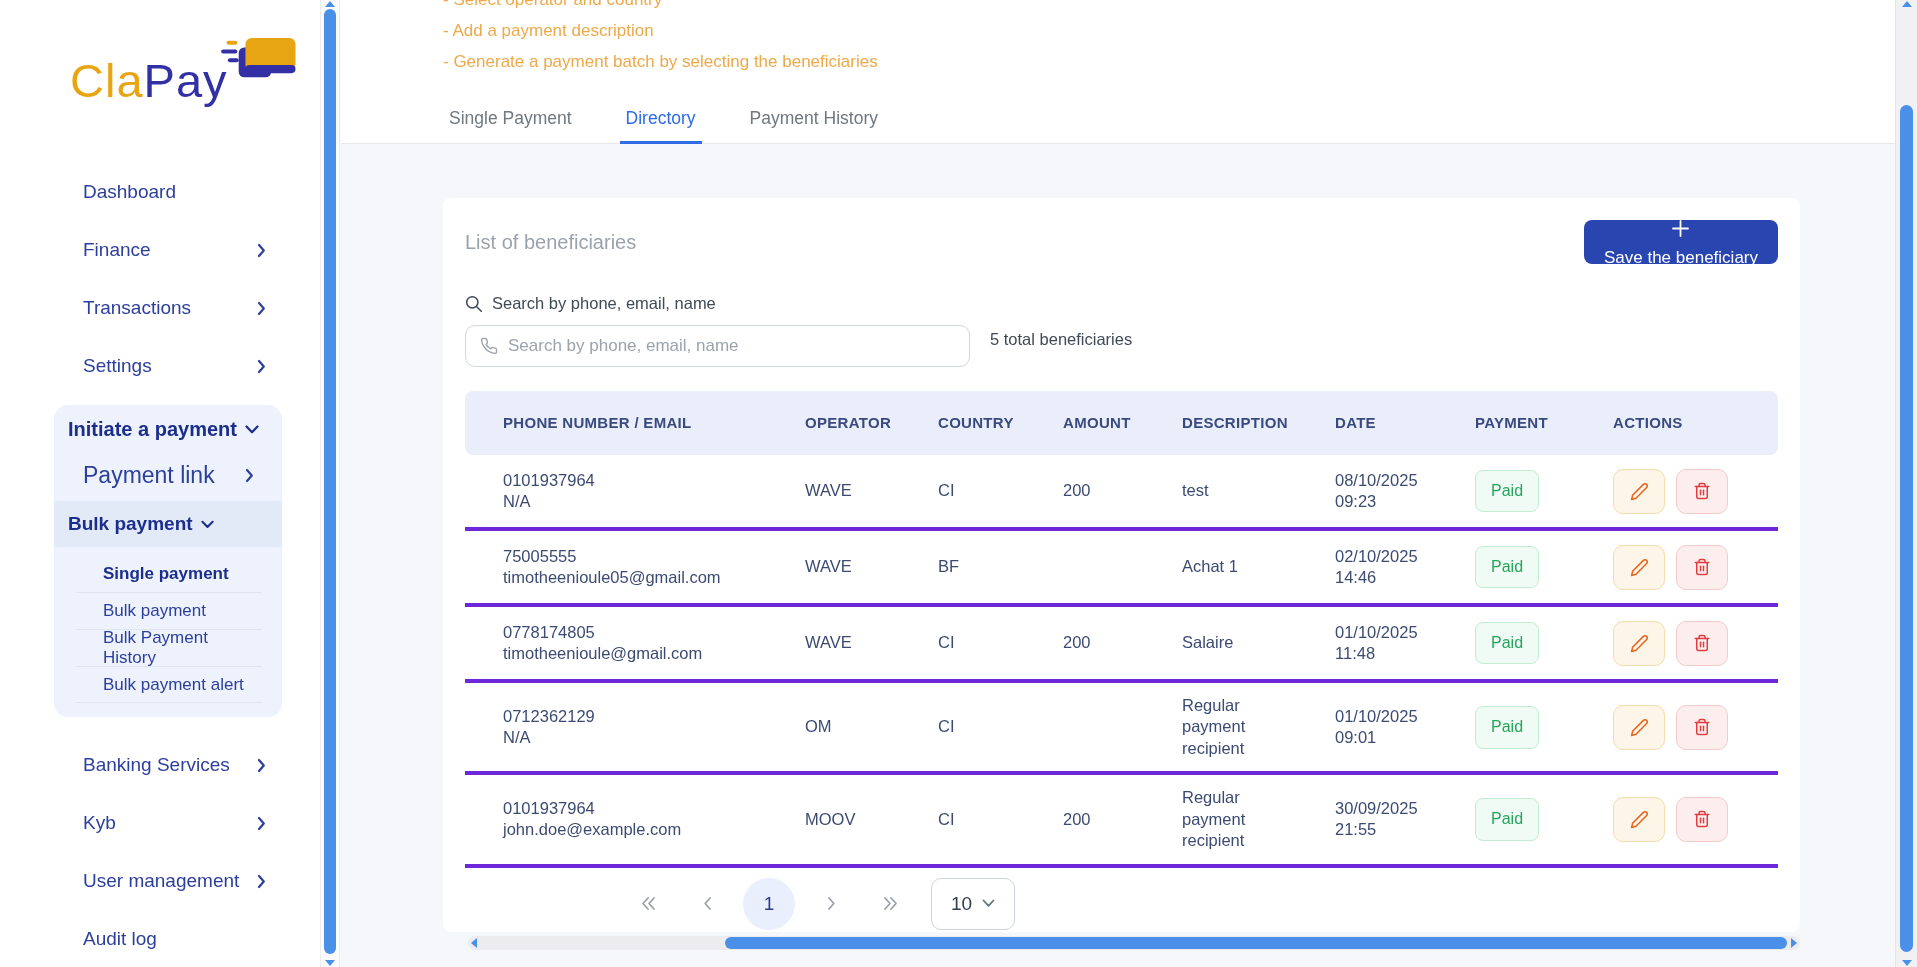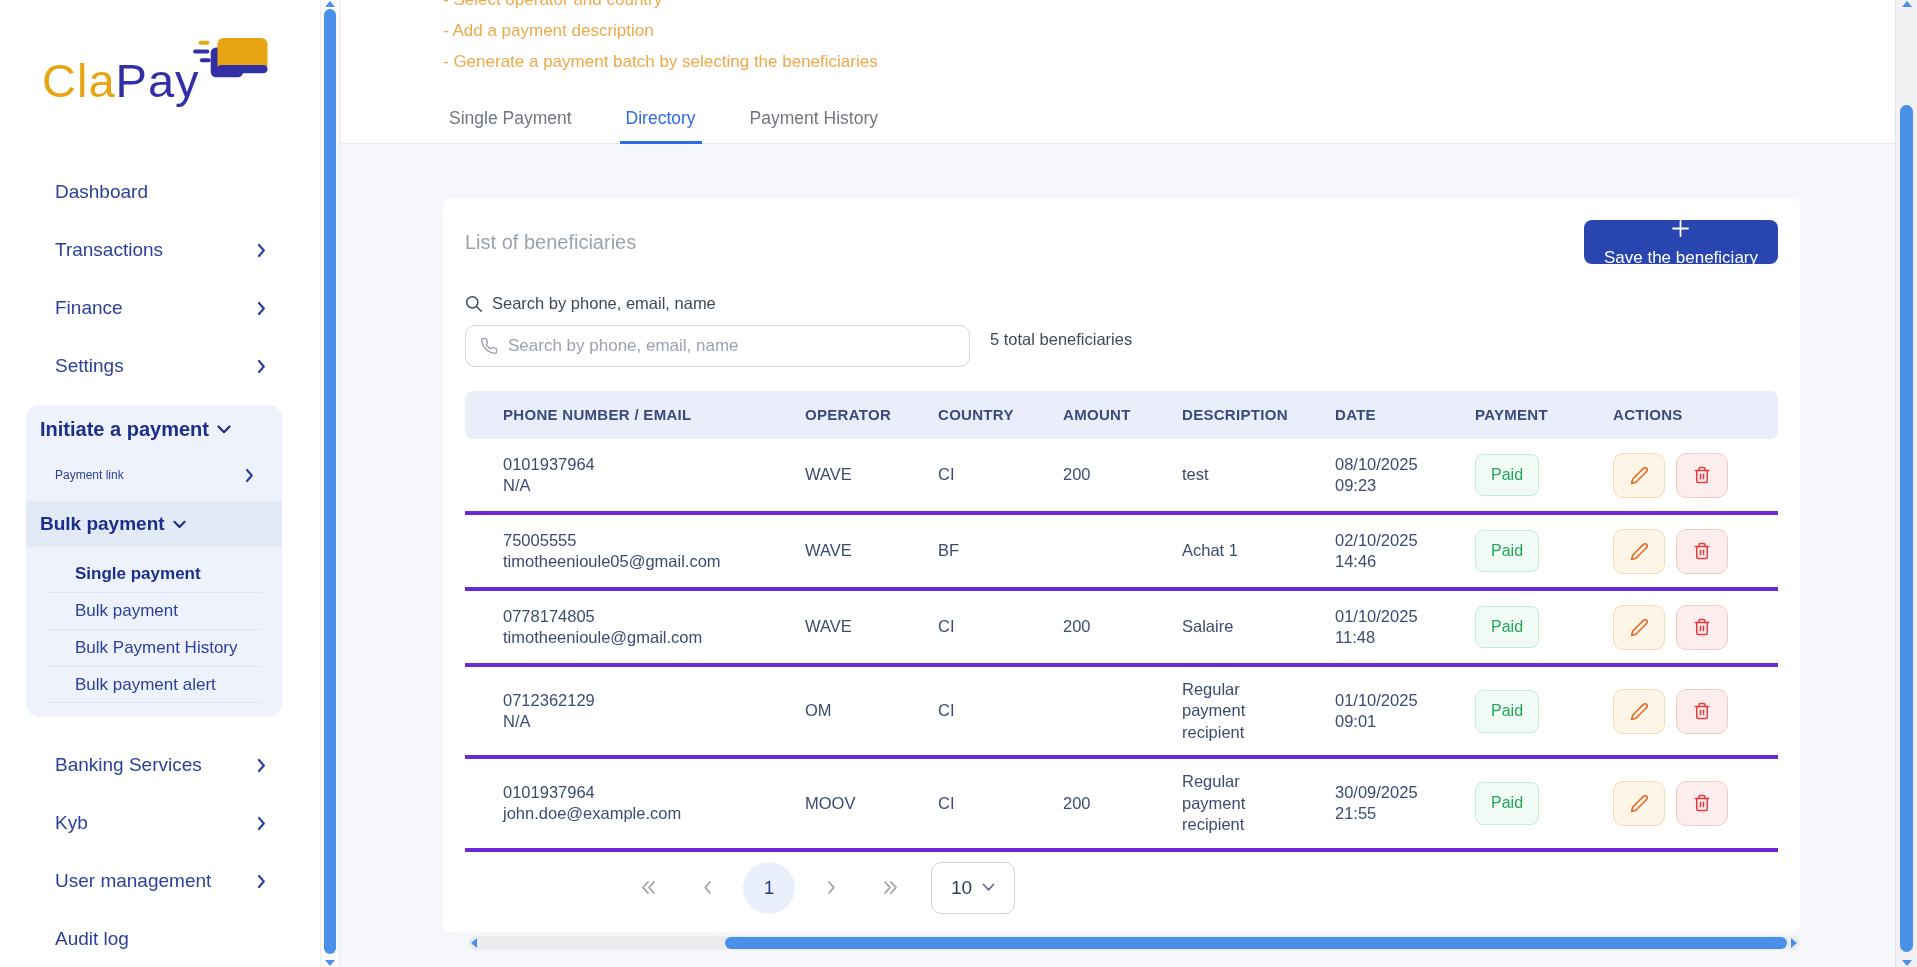--- a/index.html
+++ b/index.html
@@ -1,34 +1,34 @@
 <!DOCTYPE html>
 <html><head>
 <meta charset="utf-8">
 <style>
   * { box-sizing: border-box; margin: 0; padding: 0; }
   html,body { width: 1917px; height: 967px; }
   body { font-family: "Liberation Sans", sans-serif; background:#f5f7fb; overflow:hidden; }
   .app { position:relative; width:1917px; height:967px; background:#f5f7fb; overflow:hidden; }
 
   
-  .sidebar { position:absolute; left:0; top:0; width:320px; height:967px; background:#ffffff; z-index:2; }
+  .sidebar { position:absolute; left:0; top:0; width:320px; height:967px; background:#ffffff; z-index:2;padding-left:28px; }
   .logo { position:relative; height:163px; cursor:pointer; }
   .logo-text { position:absolute; left:42px; top:53px; font-size:47px; font-weight:500; letter-spacing:1px; }
   .logo-gold { color:#E7A514; }
   .logo-indigo { color:#3330A6; }
   .logo-icon { position:absolute; left:193px; top:38px; }
   .nav-item { height:58px; display:flex; align-items:center; justify-content:space-between;
               padding:0 54px 0 55px; font-size:19px; font-weight:400; color:#2C3F9C; cursor:pointer; }
   .nav-item .chev { color:#2C3F9C; display:flex; }
   .pay-group { margin:10px 38px 0 26px; background:#EDF2FC; border-radius:14px; padding-top:4px; overflow:hidden; }
   .group-header { height:40px; display:flex; align-items:center; gap:8px; padding:0 14px;
                   font-size:20px; font-weight:700; color:#1C2E8C; cursor:pointer; }
   .group-sub-link { height:52px; display:flex; align-items:center; justify-content:space-between;
-                    padding:0 28px 0 29px; font-size:12px; font-weight:500; color:#2C3F9C; cursor:pointer; }
+                    padding:0 28px 0 29px; font-size:23px; font-weight:500; color:#2C3F9C; cursor:pointer; }
   .bulk-header { height:46px; background:#E2EAF8; display:flex; align-items:center; gap:8px;
                  padding:0 14px; font-size:19px; font-weight:700; color:#1C2E8C; cursor:pointer; }
   .sub-list { padding:8px 0 14px 0; }
   .sub-item { height:37px; display:flex; align-items:center; padding-left:49px; margin:0 20px 0 22px;
               font-size:17px; color:#2C3F9C; cursor:pointer; padding-left:27px; }
   .sub-item + .sub-item { border-top:1px solid #DEE5F2; }
   .sub-item.last-divider { border-bottom:1px solid #DEE5F2; }
   .sub-item.active { font-weight:700; color:#1C2E8C; }
   .bottom-nav { margin-top:19px; }
 
@@ -65,21 +65,21 @@
   .search-box { width:505px; height:42px; border:1px solid #D0D7DF; border-radius:10px;
                 display:flex; align-items:center; gap:10px; padding:0 14px; background:#fff; }
   .search-box input { flex:1; border:none; outline:none; font-size:17px; color:#333;
                       font-family:"Liberation Sans",sans-serif; background:transparent; }
   .search-box input::placeholder { color:#9AA3AE; }
   .total-text { margin-left:20px; margin-top:5px; font-size:16.5px; color:#3F4A55; }
 
   
   .table { margin-top:24px; }
   .grid-row { display:grid; grid-template-columns:340px 133px 125px 119px 153px 140px 138px 1fr; align-items:center; }
-  .thead { background:#E9EEFA; border-radius:8px; height:48px; }
+  .thead { background:#E9EEFA; border-radius:8px; height:64px; }
   .thead .cell { font-size:15px; font-weight:700; color:#3A4A7E; letter-spacing:.3px; }
   .cell { font-size:16.5px; color:#3D4B73; line-height:1.3; }
   .cell.first { padding-left:38px; }
   .cell-desc { padding-right:55px; }
   .trow { border-bottom:4px solid #6d28d9; padding:12px 0; min-height:76px; }
   .badge-paid { display:inline-block; padding:10px 15px; background:#EFFBF4; border:1px solid #C2EDD2;
                 border-radius:8px; color:#26A65B; font-size:16px; }
   .actions { display:flex; gap:11px; }
   .icon-btn { width:52px; height:45px; border-radius:10px; display:flex; align-items:center;
               justify-content:center; cursor:pointer; }
@@ -130,29 +130,29 @@
         <rect x="36" y="40" width="74" height="12" rx="6" fill="#3330A6"></rect>
       </svg>
       <div class="logo-text"><span class="logo-gold">Cla</span><span class="logo-indigo">Pay</span></div>
     </div>
 
     <nav>
       <div class="nav-item">
         <span>Dashboard</span>
       </div>
       <div class="nav-item">
+        <span>Finance</span>
+        <span class="chev">
+            <svg width="9" height="15" viewBox="0 0 9 15">
+              <path d="M2 2 L6.8 7.5 L2 13" fill="none" stroke="currentColor" stroke-width="2.2" stroke-linecap="round" stroke-linejoin="round"></path>
+            </svg>
+          </span>
+      </div>
+      <div class="nav-item">
         <span>Transactions</span>
-        <span class="chev">
-            <svg width="9" height="15" viewBox="0 0 9 15">
-              <path d="M2 2 L6.8 7.5 L2 13" fill="none" stroke="currentColor" stroke-width="2.2" stroke-linecap="round" stroke-linejoin="round"></path>
-            </svg>
-          </span>
-      </div>
-      <div class="nav-item">
-        <span>Finance</span>
         <span class="chev">
             <svg width="9" height="15" viewBox="0 0 9 15">
               <path d="M2 2 L6.8 7.5 L2 13" fill="none" stroke="currentColor" stroke-width="2.2" stroke-linecap="round" stroke-linejoin="round"></path>
             </svg>
           </span>
       </div>
       <div class="nav-item">
         <span>Settings</span>
         <span class="chev">
             <svg width="9" height="15" viewBox="0 0 9 15">

